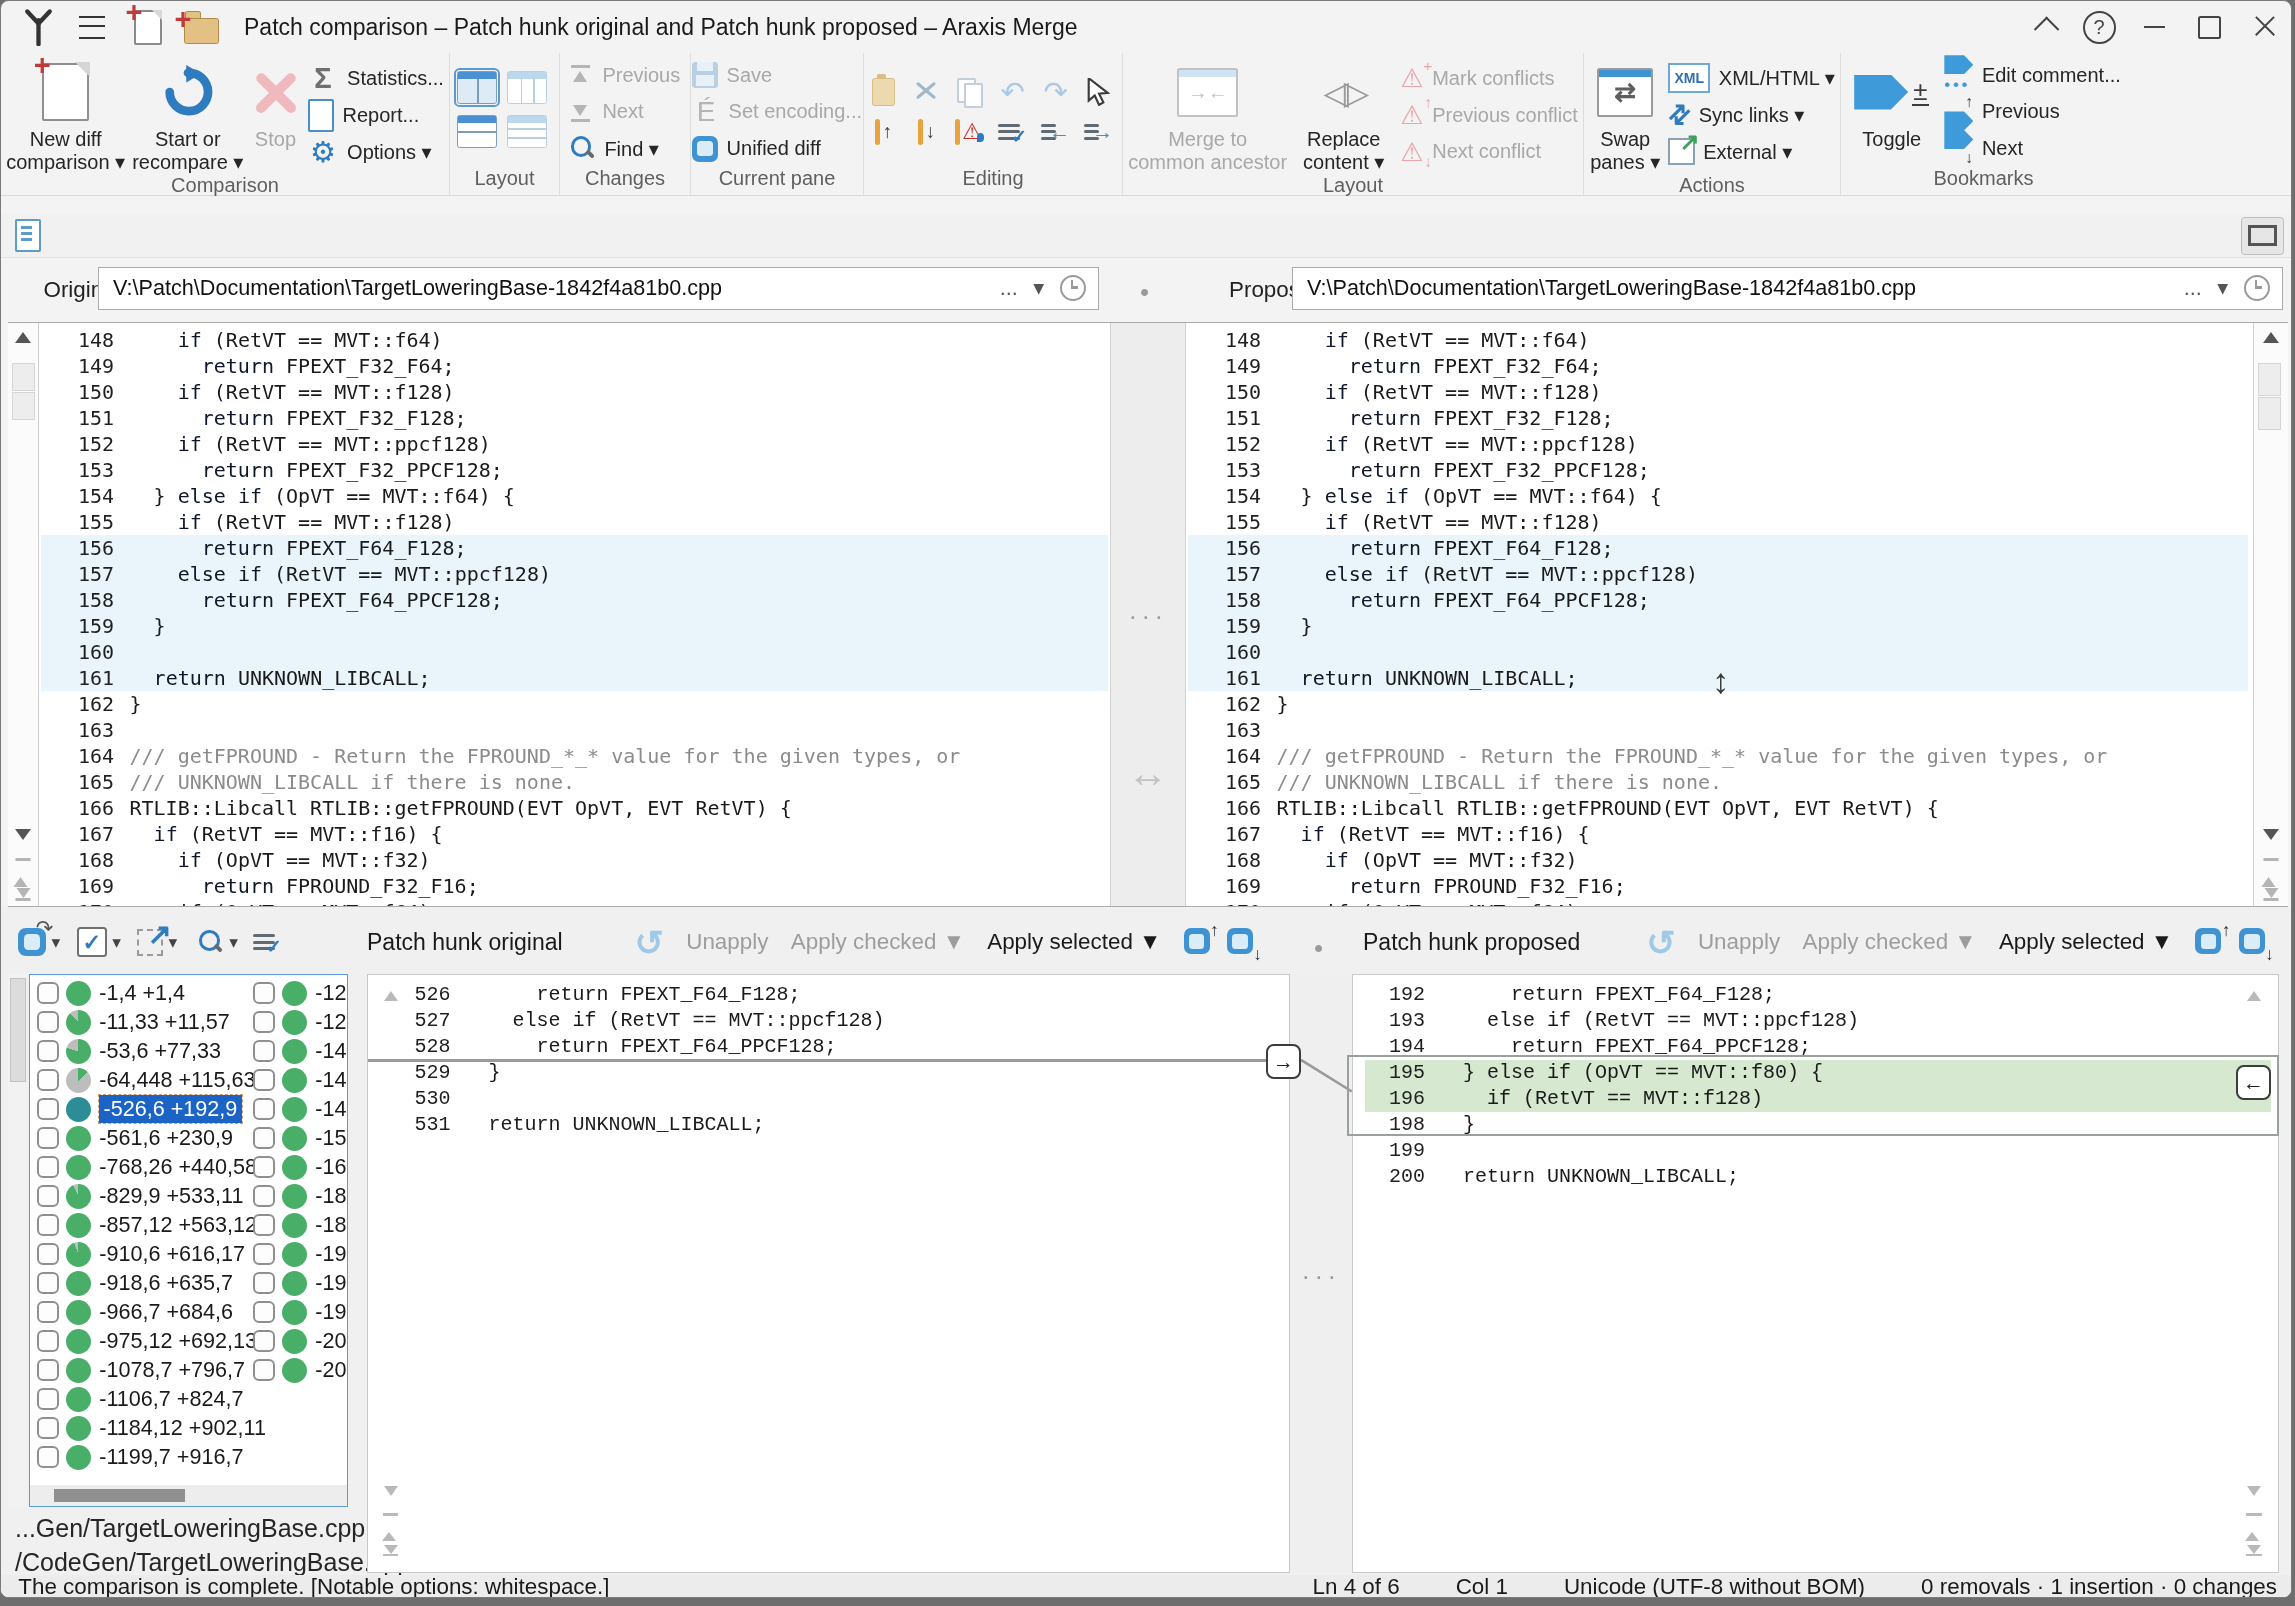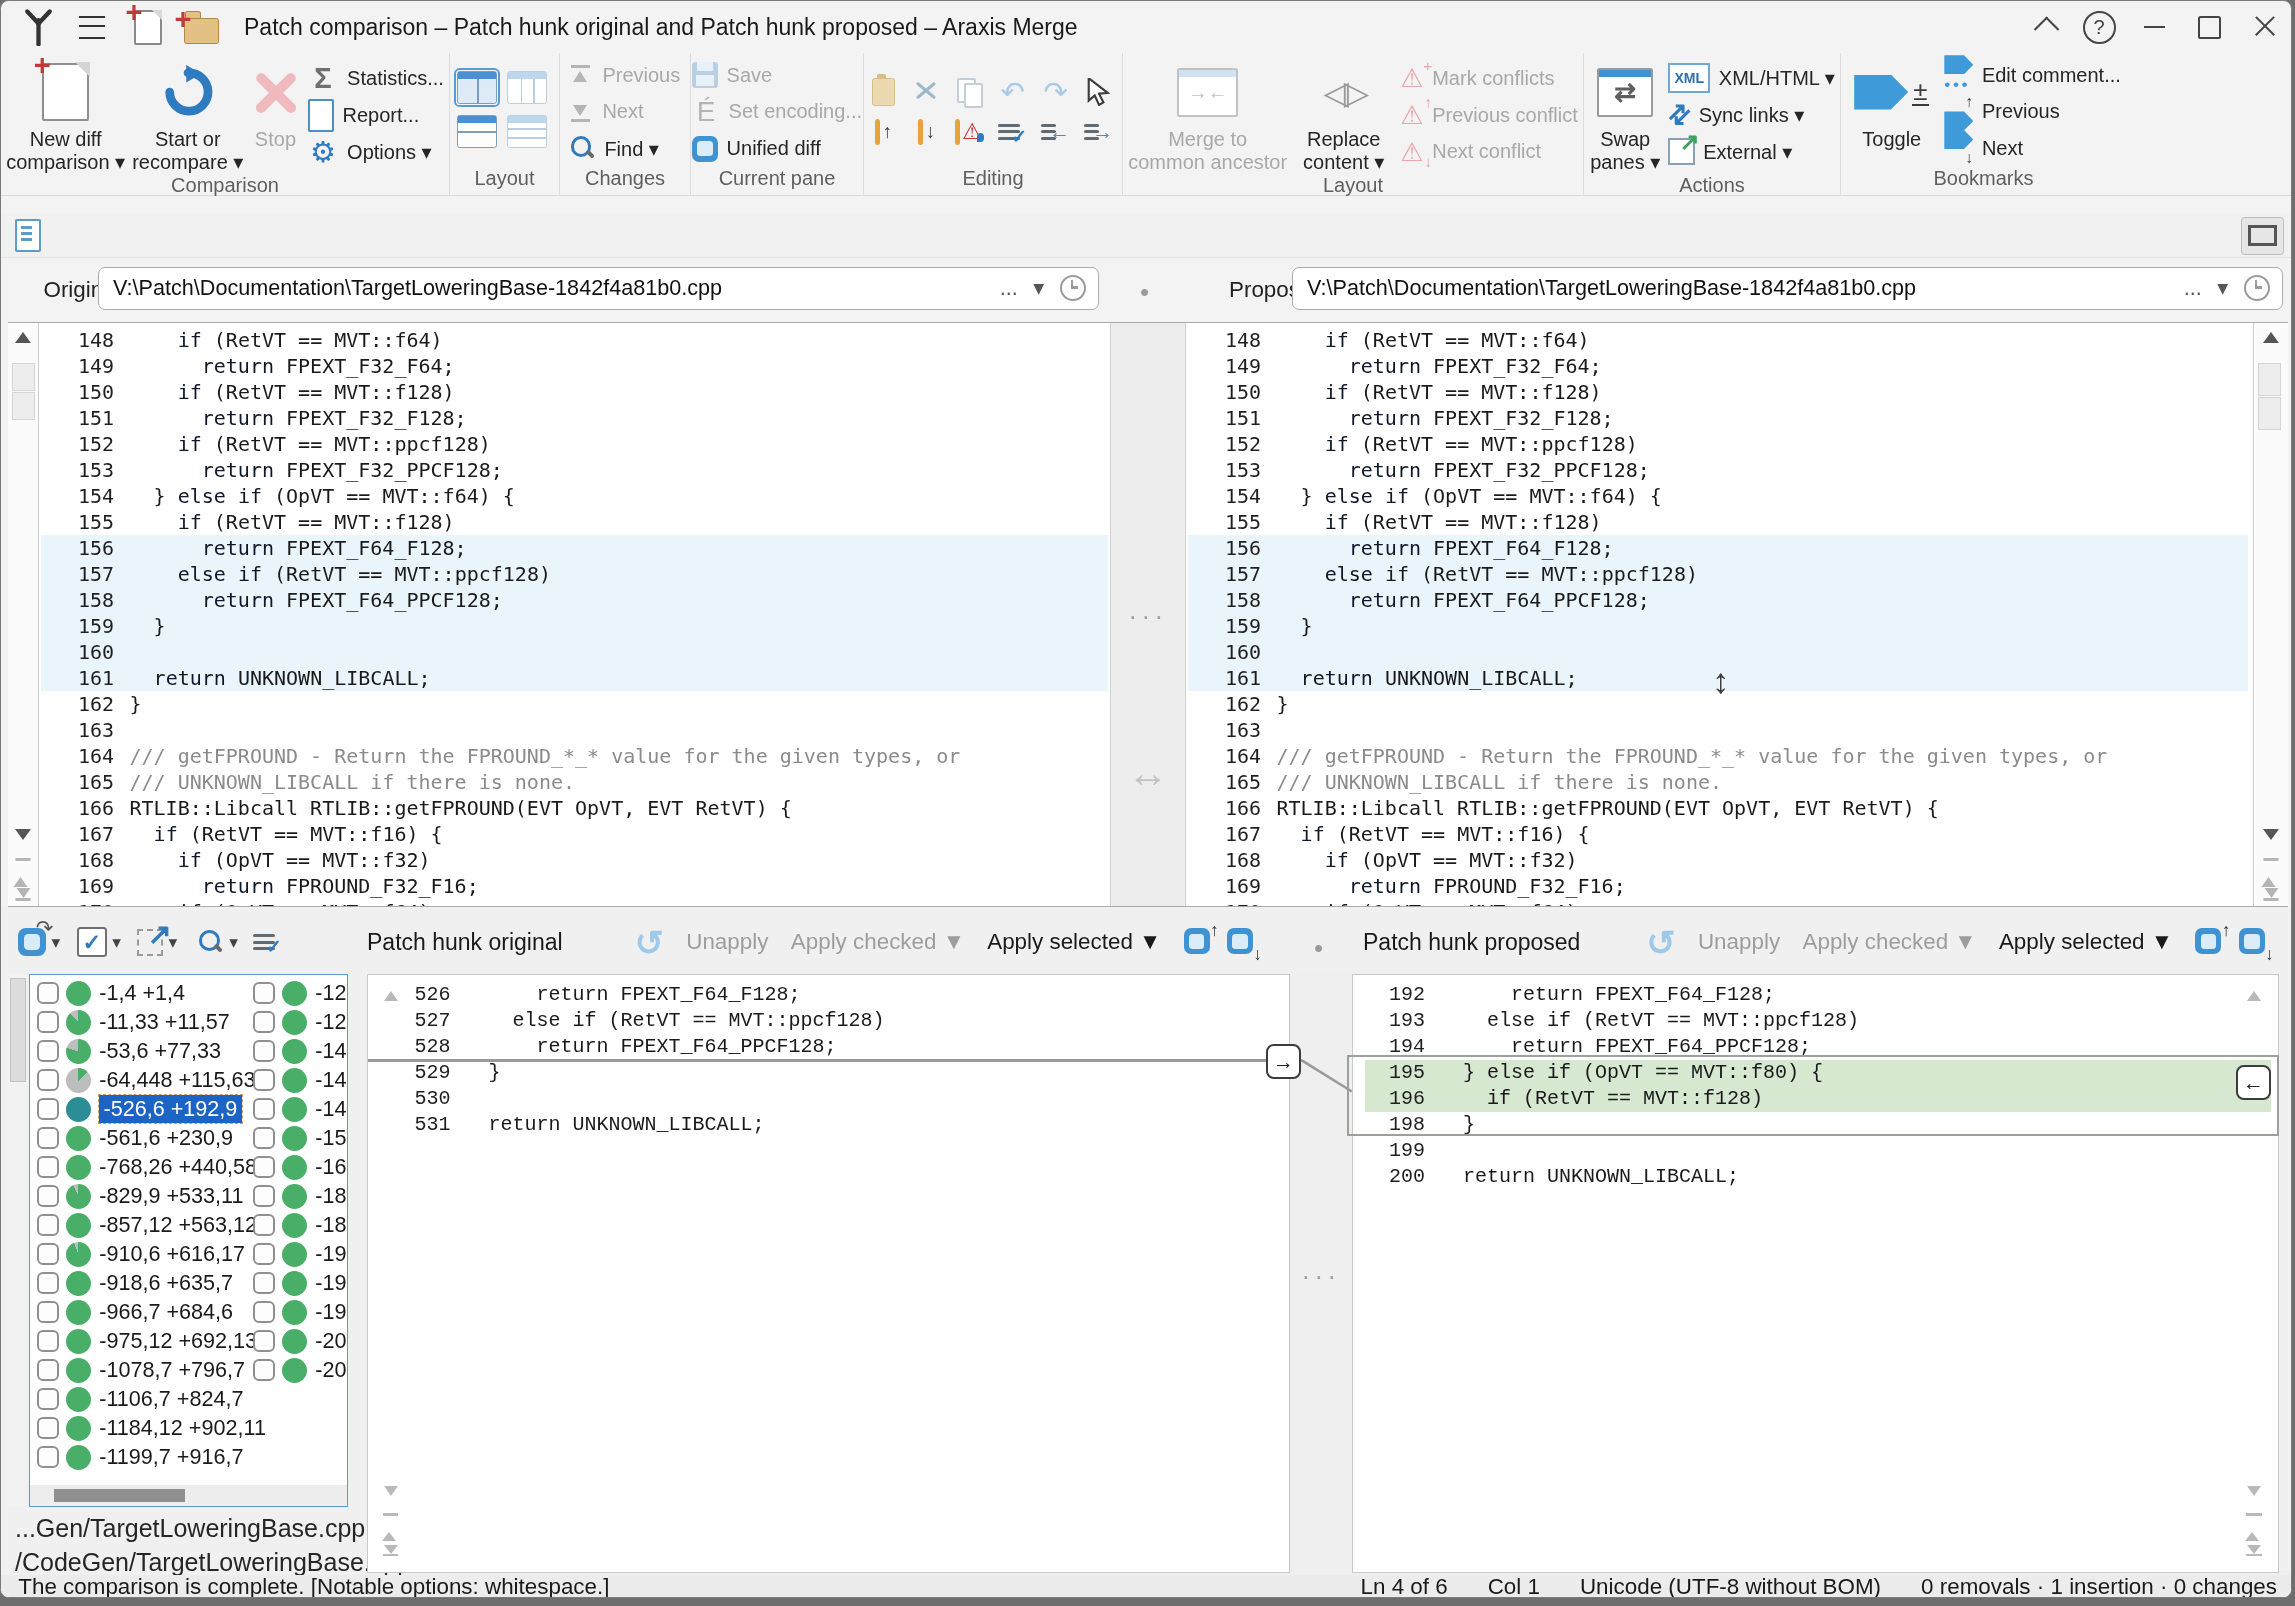--- a/index.html
+++ b/index.html
@@ -99,21 +99,21 @@
   .bm-dots{color:#3e9ad8;font-size:17.3px;letter-spacing:2.6px;}
   
   .cmp-header{position:absolute;left:0;top:213px;width:100%;height:43px;background:#f1f1f1;border-bottom:0.9px solid #e3e3e3;display:flex;align-items:center;}
   .hdr-doc{width:22.4px;height:29px;background:#fff;border:2.2px solid #5e9cc8;border-radius:1.7px;margin-left:14px;position:relative;}
   .hdr-doc::after{content:"";position:absolute;left:3.5px;top:5.2px;width:11.2px;height:2.6px;background:#5e9cc8;box-shadow:0 6px 0 #5e9cc8,0 12px 0 #5e9cc8;}
   .hdr-title{margin-left:12px;font-size:23px;font-weight:bold;color:#111;}
   .panemax{position:absolute;right:7px;top:2.6px;width:41px;height:36px;background:#e6e6e6;border:0.9px solid #bdbdbd;border-radius:3.5px;display:flex;align-items:center;justify-content:center;}
   .panemax i{display:block;width:22.4px;height:15.5px;border:3.5px solid #555;}
   .pathrow{position:absolute;left:0;top:257px;width:100%;height:64px;}
   .pathlabel{position:absolute;top:0;height:64px;display:flex;align-items:center;font-size:22.4px;color:#222;margin-left:27px;}
-  .pathbox{position:absolute;top:8.6px;height:43px;background:#fff;border:0.9px solid #ababab;border-radius:7px;box-sizing:border-box;display:flex;align-items:center;font-size:21.6px;color:#111;}
+  .pathbox{position:absolute;top:8.6px;height:43px;background:#fff;border:0.9px solid #ababab;border-radius:0;box-sizing:border-box;display:flex;align-items:center;font-size:21.6px;color:#111;}
   .pathbox .ptext{padding-left:14px;flex:1;white-space:nowrap;overflow:hidden;}
   .pathbox .pextras{display:flex;align-items:center;gap:15.5px;padding-right:12px;color:#555;}
   .clockic{width:22.4px;height:22.4px;border:2.6px solid #9a9a9a;border-radius:50%;position:relative;}
   .clockic::before{content:"";position:absolute;left:9.5px;top:3.5px;width:2.2px;height:7.8px;background:#9a9a9a;}
   .clockic::after{content:"";position:absolute;left:9.5px;top:9.5px;width:7px;height:2.2px;background:#9a9a9a;}
   .sepdot{position:absolute;font-size:26px;color:#9a9a9a;}
   
   .codearea{position:absolute;left:7px;top:321px;width:2280px;height:585px;background:#fff;border-top:0.9px solid #ababab;border-bottom:0.9px solid #ababab;box-sizing:border-box;overflow:hidden;}
   .crow{display:flex;height:26px;line-height:26px;}
   .crow.band{background:#e9f4fb;}
@@ -190,21 +190,21 @@
   .mskip{position:absolute;width:17.3px;}
   .mskip i{display:block;height:2.6px;background:#b9b9b9;margin:0 0.9px;}
   .mskip .t{margin:1.7px auto 0;width:0;height:0;border-left:7px solid transparent;border-right:7px solid transparent;}
   .mskip.up .t{border-bottom:9.5px solid #b9b9b9;}
   .mskip.dn .t{border-top:9.5px solid #b9b9b9;}
   .mskip.dn{display:flex;flex-direction:column-reverse;}
   .connector{position:absolute;z-index:3;}
   
   .statusbar{position:absolute;left:0;top:1574px;width:100%;height:24px;background:#ececec;display:flex;align-items:center;font-size:22.4px;color:#1a1a1a;}
   .statusbar .smsg{margin-left:17.3px;flex:1;}
-  .statusbar .sright{display:flex;gap:40px;margin-right:14px;white-space:nowrap;}
+  .statusbar .sright{display:flex;gap:56px;margin-right:14px;white-space:nowrap;}
 </style>
 </head>
 <body>
 
 <div class="window">
 
   <div class="titlebar">
     <div class="tb-item" style="left:15.5px;width:43px;">
       <svg width="35" height="38" viewBox="0 0 40 44">
           <g stroke="#333" stroke-width="5" stroke-linecap="round" fill="none">

